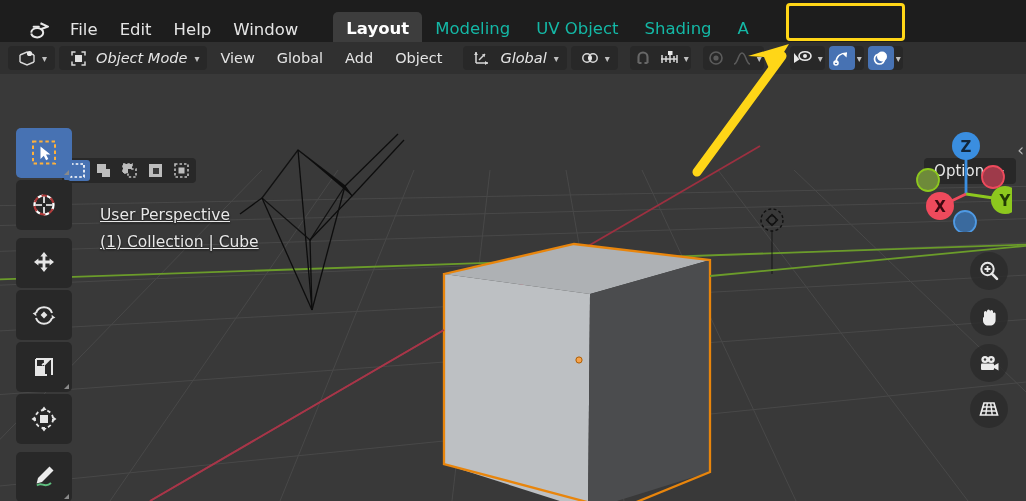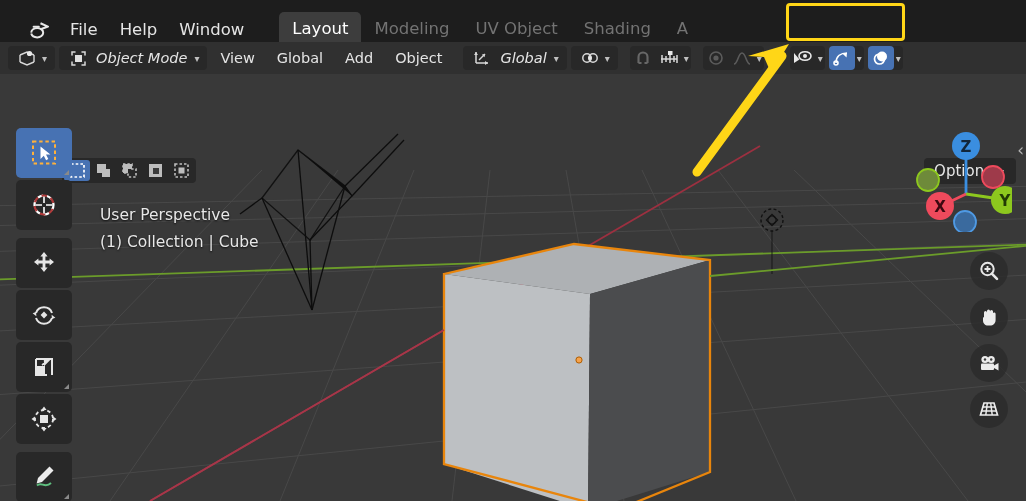--- a/index.html
+++ b/index.html
@@ -22,24 +22,24 @@
     width: 38px; height: 42px; display: flex; align-items: center; justify-content: center;
     margin-left: 8px;
   }
   .menu-item {
     color: #e5e5e5; font-size: 16.5px; padding: 0 11px; line-height: 42px;
     white-space: nowrap; cursor: default;
   }
 
   .tabs { display: flex; align-items: center; margin-left: 24px; height: 42px; }
   .tab {
-    color: #737373; font-size: 16.5px; padding: 6px 13px 7px 13px;
+    color: #14b8a6; font-size: 16.5px; padding: 6px 13px 7px 13px;
     border-radius: 5px; white-space: nowrap; line-height: 22px;
   }
-  .tab.active { background: #3d3d3d; color: #ffffff; font-weight: normal; }
+  .tab.active { background: #3d3d3d; color: #ffffff; font-weight: bold; }
   .tab.clipped { overflow: hidden; }
 
   .tab-highlight {
     position: absolute; left: 786px; top: 3px; width: 119px; height: 38px;
     border: 3px solid #ffd617; border-radius: 4px; pointer-events: none;
   }
 
   
   .header {
     position: absolute; left: 0; top: 42px; width: 1026px; height: 32px;
@@ -84,20 +84,21 @@
     position: absolute; right: 10px; top: 84px; height: 26px;
     background: #282828; border-radius: 4px; color: #e8e8e8; font-size: 15px;
     display: flex; align-items: center; padding: 0 10px; z-index: 6;
   }
 
   .vp-text {
     position: absolute; left: 100px; top: 128px; z-index: 5;
     color: #e8e8e8; font-size: 15.5px; line-height: 27px;
     text-shadow: 0 1px 2px rgba(0,0,0,.8);
     pointer-events: none;
+    text-decoration: underline;
   }
 
   
   .toolbar {
     position: absolute; left: 16px; top: 54px; width: 56px; z-index: 6;
   }
   .tool {
     width: 56px; height: 50px; background: #282828; border-radius: 5px;
     margin-bottom: 2px; display: flex; align-items: center; justify-content: center;
     position: relative;
@@ -133,20 +134,21 @@
     <div class="blender-logo">
       <svg width="24" height="24" viewBox="0 0 24 24">
         <path d="M3.2 14.6c.3-2.6 2.9-4.6 6-4.6 3.3 0 6 2.1 6 4.7s-2.7 4.7-6 4.7c-2.9 0-5.4-1.6-6-3.8" fill="none" stroke="#e8e8e8" stroke-width="2"></path>
         <ellipse cx="9.4" cy="14.8" rx="2.6" ry="2.1" fill="#1d1d1d"></ellipse>
         <path d="M12.5 5.2 L20 8.6 L13.4 11" fill="none" stroke="#e8e8e8" stroke-width="2.1" stroke-linejoin="round"></path>
         <path d="M5.6 8.8 h5.2" stroke="#e8e8e8" stroke-width="2" stroke-linecap="round"></path>
       </svg>
     </div>
 
     <div class="menu-item">File</div>
+    <div class="menu-item">Edit</div>
     <div class="menu-item">Help</div>
     <div class="menu-item">Window</div>
 
     <div class="tabs">
       <div class="tab active">Layout</div>
       <div class="tab">Modeling</div>
       <div class="tab">UV Object</div>
       <div class="tab">Shading</div>
       <div class="tab clipped">A</div>
     </div>

